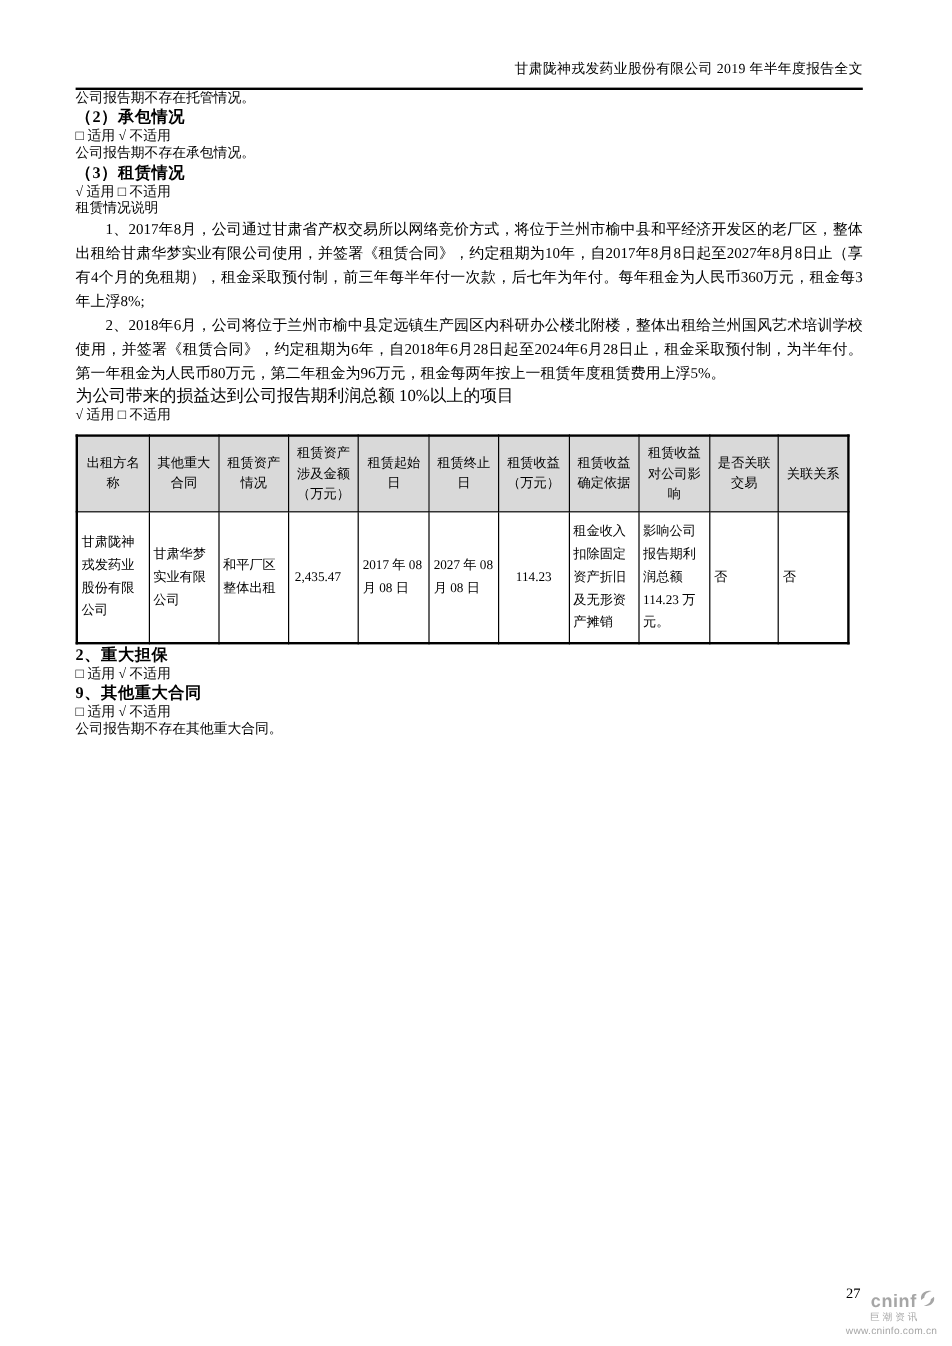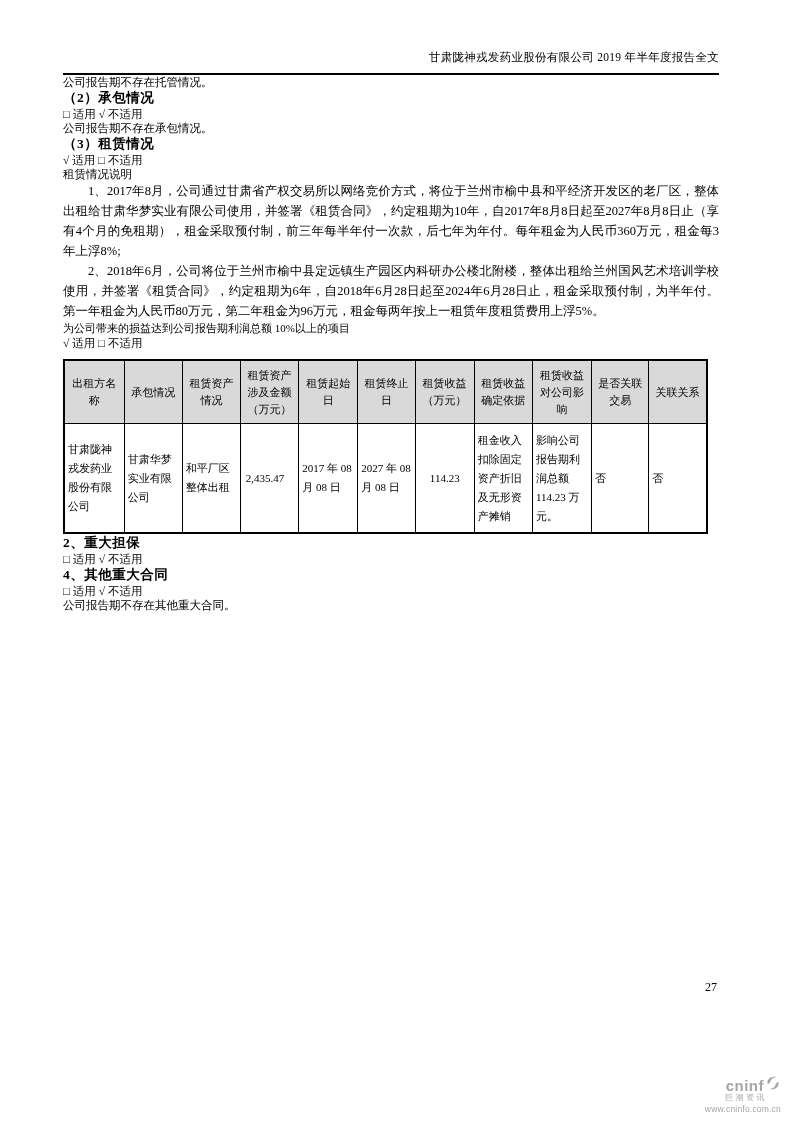--- a/index.html
+++ b/index.html
@@ -10,21 +10,21 @@
   }
   .content { position:absolute; left:63px; top:50px; width:656px; }
   .content p, .content h3 { margin:0; }
 
   .doc-header { font-size:11.5px; text-align:right; letter-spacing:0.3px; }
   .rule { border-bottom:2px solid #000; margin-top:8px; }
 
   .body-text { font-size:11.5px; line-height:14px; }
   .heading { font-size:13.5px; font-weight:bold; letter-spacing:0.5px; }
   .para { font-size:12.5px; line-height:20px; text-indent:2em; text-align:justify; }
-  .small-note { font-size:11px; }
+  .small-note { font-size:14px; }
 
   .mt-custody { margin-top:25px; }
   .mt-h-contract { margin-top:30px; }
   .mt-apply { margin-top:26px; }
   .mt-note { margin-top:12px; }
   .mt-h-lease { margin-top:32px; }
   .mt-lease-apply { margin-top:25px; }
   .mt-lease-sub { margin-top:9px; }
   .mt-para { margin-top:7px; }
   .mt-small { margin-top:9px; }
@@ -37,21 +37,21 @@
     font-size:11px; table-layout:fixed; border:2px solid #000;
   }
   table.lease th, table.lease td { border:1px solid #000; padding:2px 3px; overflow:hidden; }
   table.lease th {
     background:#d9d9d9; font-weight:normal; text-align:center;
     vertical-align:middle; height:58px; line-height:17px;
   }
   table.lease td { vertical-align:middle; height:104px; line-height:19px; text-align:left; }
   table.lease td.num { text-align:right; padding-right:14px; }
 
-  .page-number { position:absolute; top:980px; right:76px; font-size:12px; }
+  .page-number { position:absolute; top:1071px; right:76px; font-size:12px; }
 
   .logo {
     position:absolute; right:12px; bottom:8px; width:110px; text-align:right;
     color:#a6a6a6; font-family:"Liberation Sans","DejaVu Sans",sans-serif;
   }
   .logo-top { display:flex; align-items:center; justify-content:flex-end; gap:1px; }
   .logo-word { font-size:15px; font-weight:bold; letter-spacing:0.5px; color:#a6a6a6; }
   .logo-swirl { display:inline-block; }
   .logo-cn { font-size:8px; letter-spacing:2.5px; margin-top:-3px; padding-right:14px; }
   .logo-url { font-size:8.5px; letter-spacing:0.2px; margin-top:1px; }
@@ -89,21 +89,21 @@
           <col style="width:57px">
         <col style="width:59px">
           <col style="width:58px">
           <col style="width:59px">
         <col style="width:57px">
           <col style="width:58px">
       </colgroup>
       <thead>
         <tr>
           <th>出租方名称</th>
-          <th>承包情况</th>
+          <th>其他重大合同</th>
           <th>租赁资产情况</th>
           <th>租赁资产涉及金额（万元）</th>
           <th>租赁起始日</th>
           <th>租赁终止日</th>
           <th>租赁收益（万元）</th>
           <th>租赁收益确定依据</th>
           <th>租赁收益对公司影响</th>
           <th>是否关联交易</th>
           <th>关联关系</th>
         </tr>
@@ -121,21 +121,21 @@
           <td>影响公司报告期利润总额 114.23 万元。</td>
           <td>否</td>
           <td>否</td>
         </tr>
       </tbody>
     </table>
 
     <h3 class="heading mt-h-guarantee">2、重大担保</h3>
     <p class="body-text mt-apply">□ 适用 √ 不适用</p>
 
-    <h3 class="heading mt-h-other">4、其他重大合同</h3>
+    <h3 class="heading mt-h-other">9、其他重大合同</h3>
     <p class="body-text mt-apply">□ 适用 √ 不适用</p>
     <p class="body-text mt-note">公司报告期不存在其他重大合同。</p>
 
   </div>
 
   <div class="page-number">27</div>
 
   <div class="logo">
     <div class="logo-top">
       <span class="logo-word">cninf</span>

